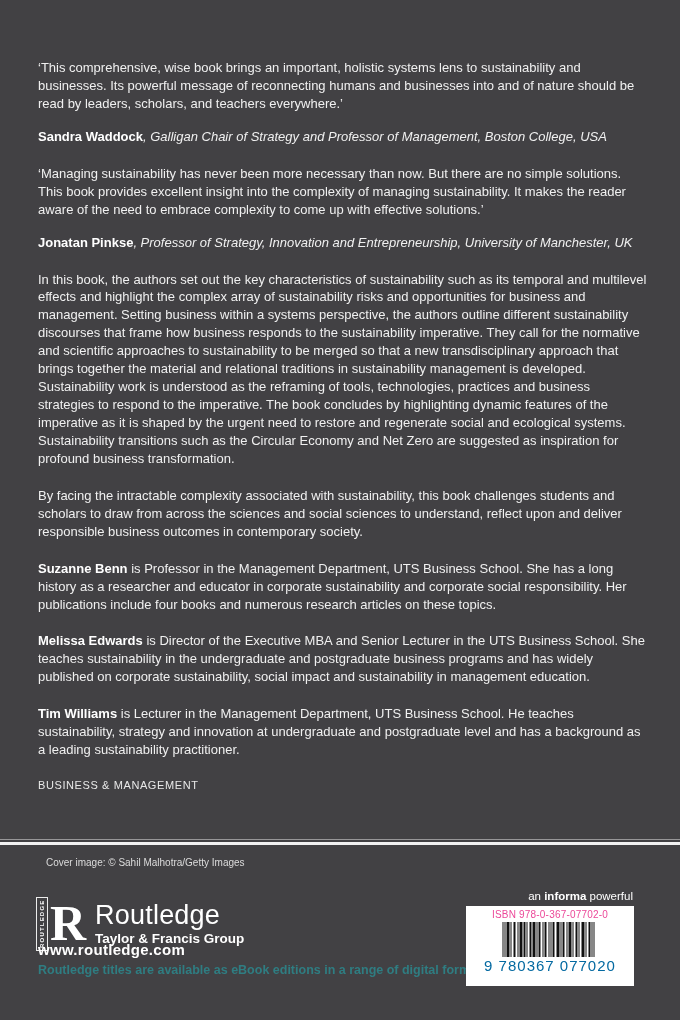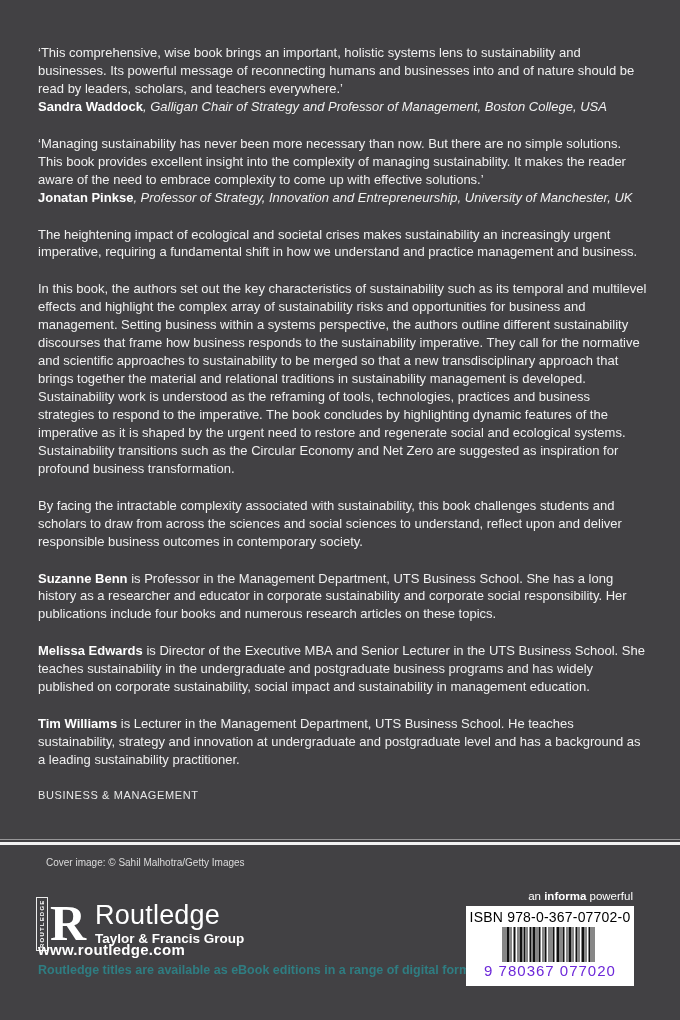--- a/index.html
+++ b/index.html
@@ -10,21 +10,21 @@
     background:#424144;
     color:#ececec;
     font-family:"Liberation Sans", sans-serif;
     overflow:hidden;
   }
   .content {
     position:absolute; left:38px; right:32px; top:44px;
     font-size:13px; line-height:1.38;
     color:#f0f0f0;
   }
-  .content p { margin:0 0 19px 0; }
+  .content p { margin:15px 0 19px 0; }
   .quote-text { margin-bottom:0 !important; }
   .attrib b { color:#ffffff; }
   .attrib i { }
   .bio b { color:#ffffff; }
   .category {
     margin-top:6px !important;
     font-size:11px; letter-spacing:0.6px; color:#e8e8e8;
   }
   .divider-thin {
     position:absolute; left:0; right:0; top:839px; height:1px;
@@ -71,43 +71,42 @@
     font-size:11.5px; color:#ffffff;
   }
   .informa b { font-weight:bold; }
   .isbn-box {
     position:absolute; left:466px; top:906px;
     width:168px; height:80px;
     background:#ffffff; color:#111111;
     text-align:center;
   }
   .isbn-label {
-    font-size:14px; letter-spacing:0.2px;
-    padding-top:3px; color:#000000;
+    font-size:10px; letter-spacing:0.2px;
+    padding-top:3px; color:#ec4899;
   }
   .barcode { display:block; margin:2px auto 0 auto; }
   .isbn-number {
-    font-size:15px; color:#6d28d9; letter-spacing:1px;
+    font-size:15px; color:#0369a1; letter-spacing:1px;
     margin-top:-3px; background:#ffffff; position:relative;
   }
 </style>
 </head>
 <body>
 
 <div class="cover">
 
   <div class="content">
 
     <p class="quote-text">‘This comprehensive, wise book brings an important, holistic systems lens to sustainability and businesses. Its powerful message of reconnecting humans and businesses into and of nature should be read by leaders, scholars, and teachers everywhere.’</p>
     <p class="attrib"><b>Sandra Waddock</b><i>, Galligan Chair of Strategy and Professor of Management, Boston College, USA</i></p>
 
     <p class="quote-text">‘Managing sustainability has never been more necessary than now. But there are no simple solutions. This book provides excellent insight into the complexity of managing sustainability. It makes the reader aware of the need to embrace complexity to come up with effective solutions.’</p>
     <p class="attrib"><b>Jonatan Pinkse</b><i>, Professor of Strategy, Innovation and Entrepreneurship, University of Manchester, UK</i></p>
 
-    <p>The heightening impact of ecological and societal crises makes sustainability an increasingly urgent imperative, requiring a fundamental shift in how we understand and practice management and business.</p>
     <p>In this book, the authors set out the key characteristics of sustainability such as its temporal and multilevel effects and highlight the complex array of sustainability risks and opportunities for business and management. Setting business within a systems perspective, the authors outline different sustainability discourses that frame how business responds to the sustainability imperative. They call for the normative and scientific approaches to sustainability to be merged so that a new transdisciplinary approach that brings together the material and relational traditions in sustainability management is developed. Sustainability work is understood as the reframing of tools, technologies, practices and business strategies to respond to the imperative. The book concludes by highlighting dynamic features of the imperative as it is shaped by the urgent need to restore and regenerate social and ecological systems. Sustainability transitions such as the Circular Economy and Net Zero are suggested as inspiration for profound business transformation.</p>
     <p>By facing the intractable complexity associated with sustainability, this book challenges students and scholars to draw from across the sciences and social sciences to understand, reflect upon and deliver responsible business outcomes in contemporary society.</p>
 
     <p class="bio"><b>Suzanne Benn</b><span> is Professor in the Management Department, UTS Business School. She has a long history as a researcher and educator in corporate sustainability and corporate social responsibility. Her publications include four books and numerous research articles on these topics.</span></p>
     <p class="bio"><b>Melissa Edwards</b><span> is Director of the Executive MBA and Senior Lecturer in the UTS Business School. She teaches sustainability in the undergraduate and postgraduate business programs and has widely published on corporate sustainability, social impact and sustainability in management education.</span></p>
     <p class="bio"><b>Tim Williams</b><span> is Lecturer in the Management Department, UTS Business School. He teaches sustainability, strategy and innovation at undergraduate and postgraduate level and has a background as a leading sustainability practitioner.</span></p>
 
     <p class="category">BUSINESS &amp; MANAGEMENT</p>
   </div>
 

